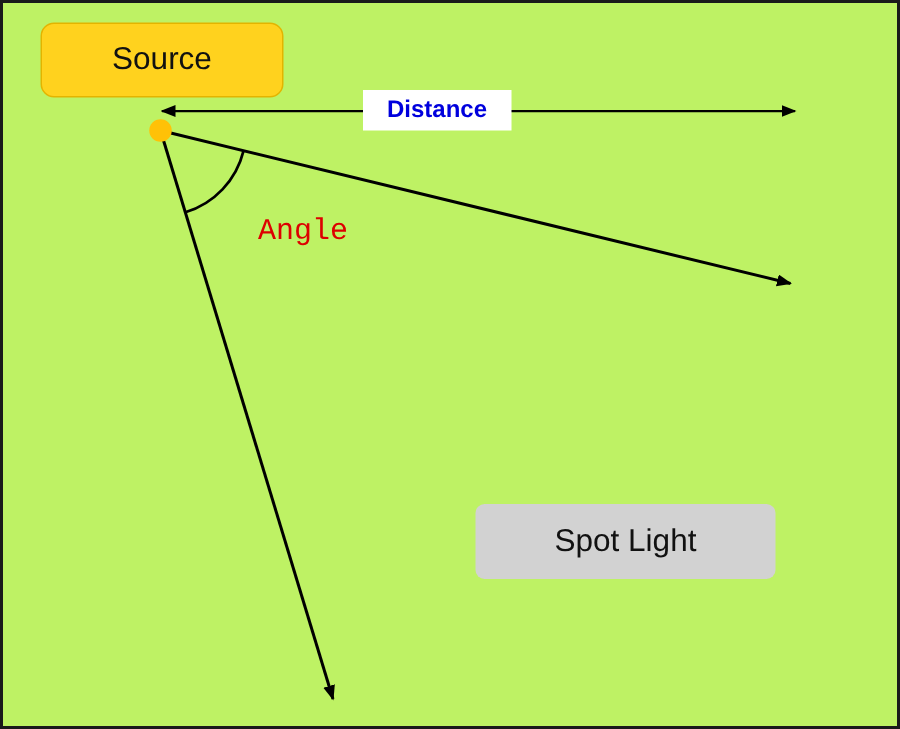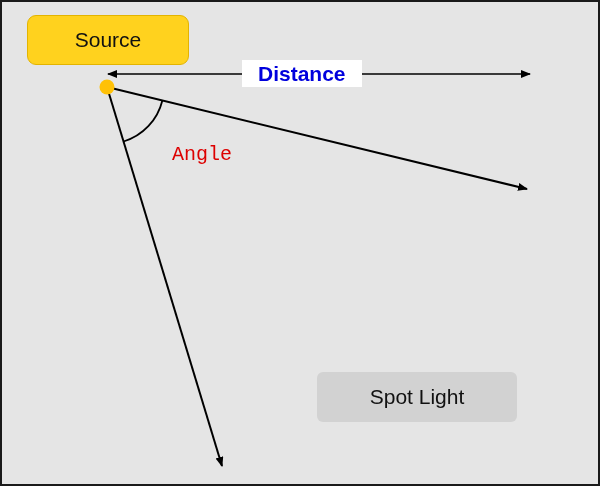--- a/index.html
+++ b/index.html
@@ -1,44 +1,44 @@
 <!DOCTYPE html>
 <html style="--source-fill: #FFD21E; --source-border: #E3B400; --dot-fill: #FFC107; --distance-text: #0000DD; --angle-text: #DD0000; --spotlight-fill: #D2D2D2; --line: #000000;"><head>
 <meta charset="utf-8">
 <style>
   html,body{margin:0;padding:0;background:#ffffff;font-family:"Liberation Sans",sans-serif;}
   .canvas{
     position:relative;
     width:600px;height:486px;
     box-sizing:border-box;
-    background:#e5e5e5;
+    background:#bef264;
     border:2px solid #1a1a1a;
     overflow:hidden;
   }
   .diagram-svg{position:absolute;left:0;top:0;width:596px;height:482px;}
   .source-box{
     position:absolute;left:25px;top:13px;width:160px;height:48px;
     background:var(--source-fill,#FFD21E);
     border:1px solid var(--source-border,#E3B400);
     border-radius:9px;
     display:flex;align-items:center;justify-content:center;
     font-size:21px;color:#111;
   }
   .spotlight-box{
     position:absolute;left:315px;top:334px;width:200px;height:50px;
     background:var(--spotlight-fill,#D2D2D2);
     border-radius:6px;
     display:flex;align-items:center;justify-content:center;
-    font-size:21px;color:#111;margin-top:36px;
+    font-size:21px;color:#111;
   }
   .distance-label{
     position:absolute;left:240px;top:58px;
     padding:0 16px;
     background:#ffffff;
-    font-size:21px;font-weight:bold;
+    font-size:16px;font-weight:bold;
     color:var(--distance-text,#0000DD);
     line-height:27px;
   }
   .angle-label{
     position:absolute;left:170px;top:140px;
     font-size:20px;
     color:var(--angle-text,#DD0000);
     line-height:26px;
     font-family:Liberation Mono, monospace;
   }

